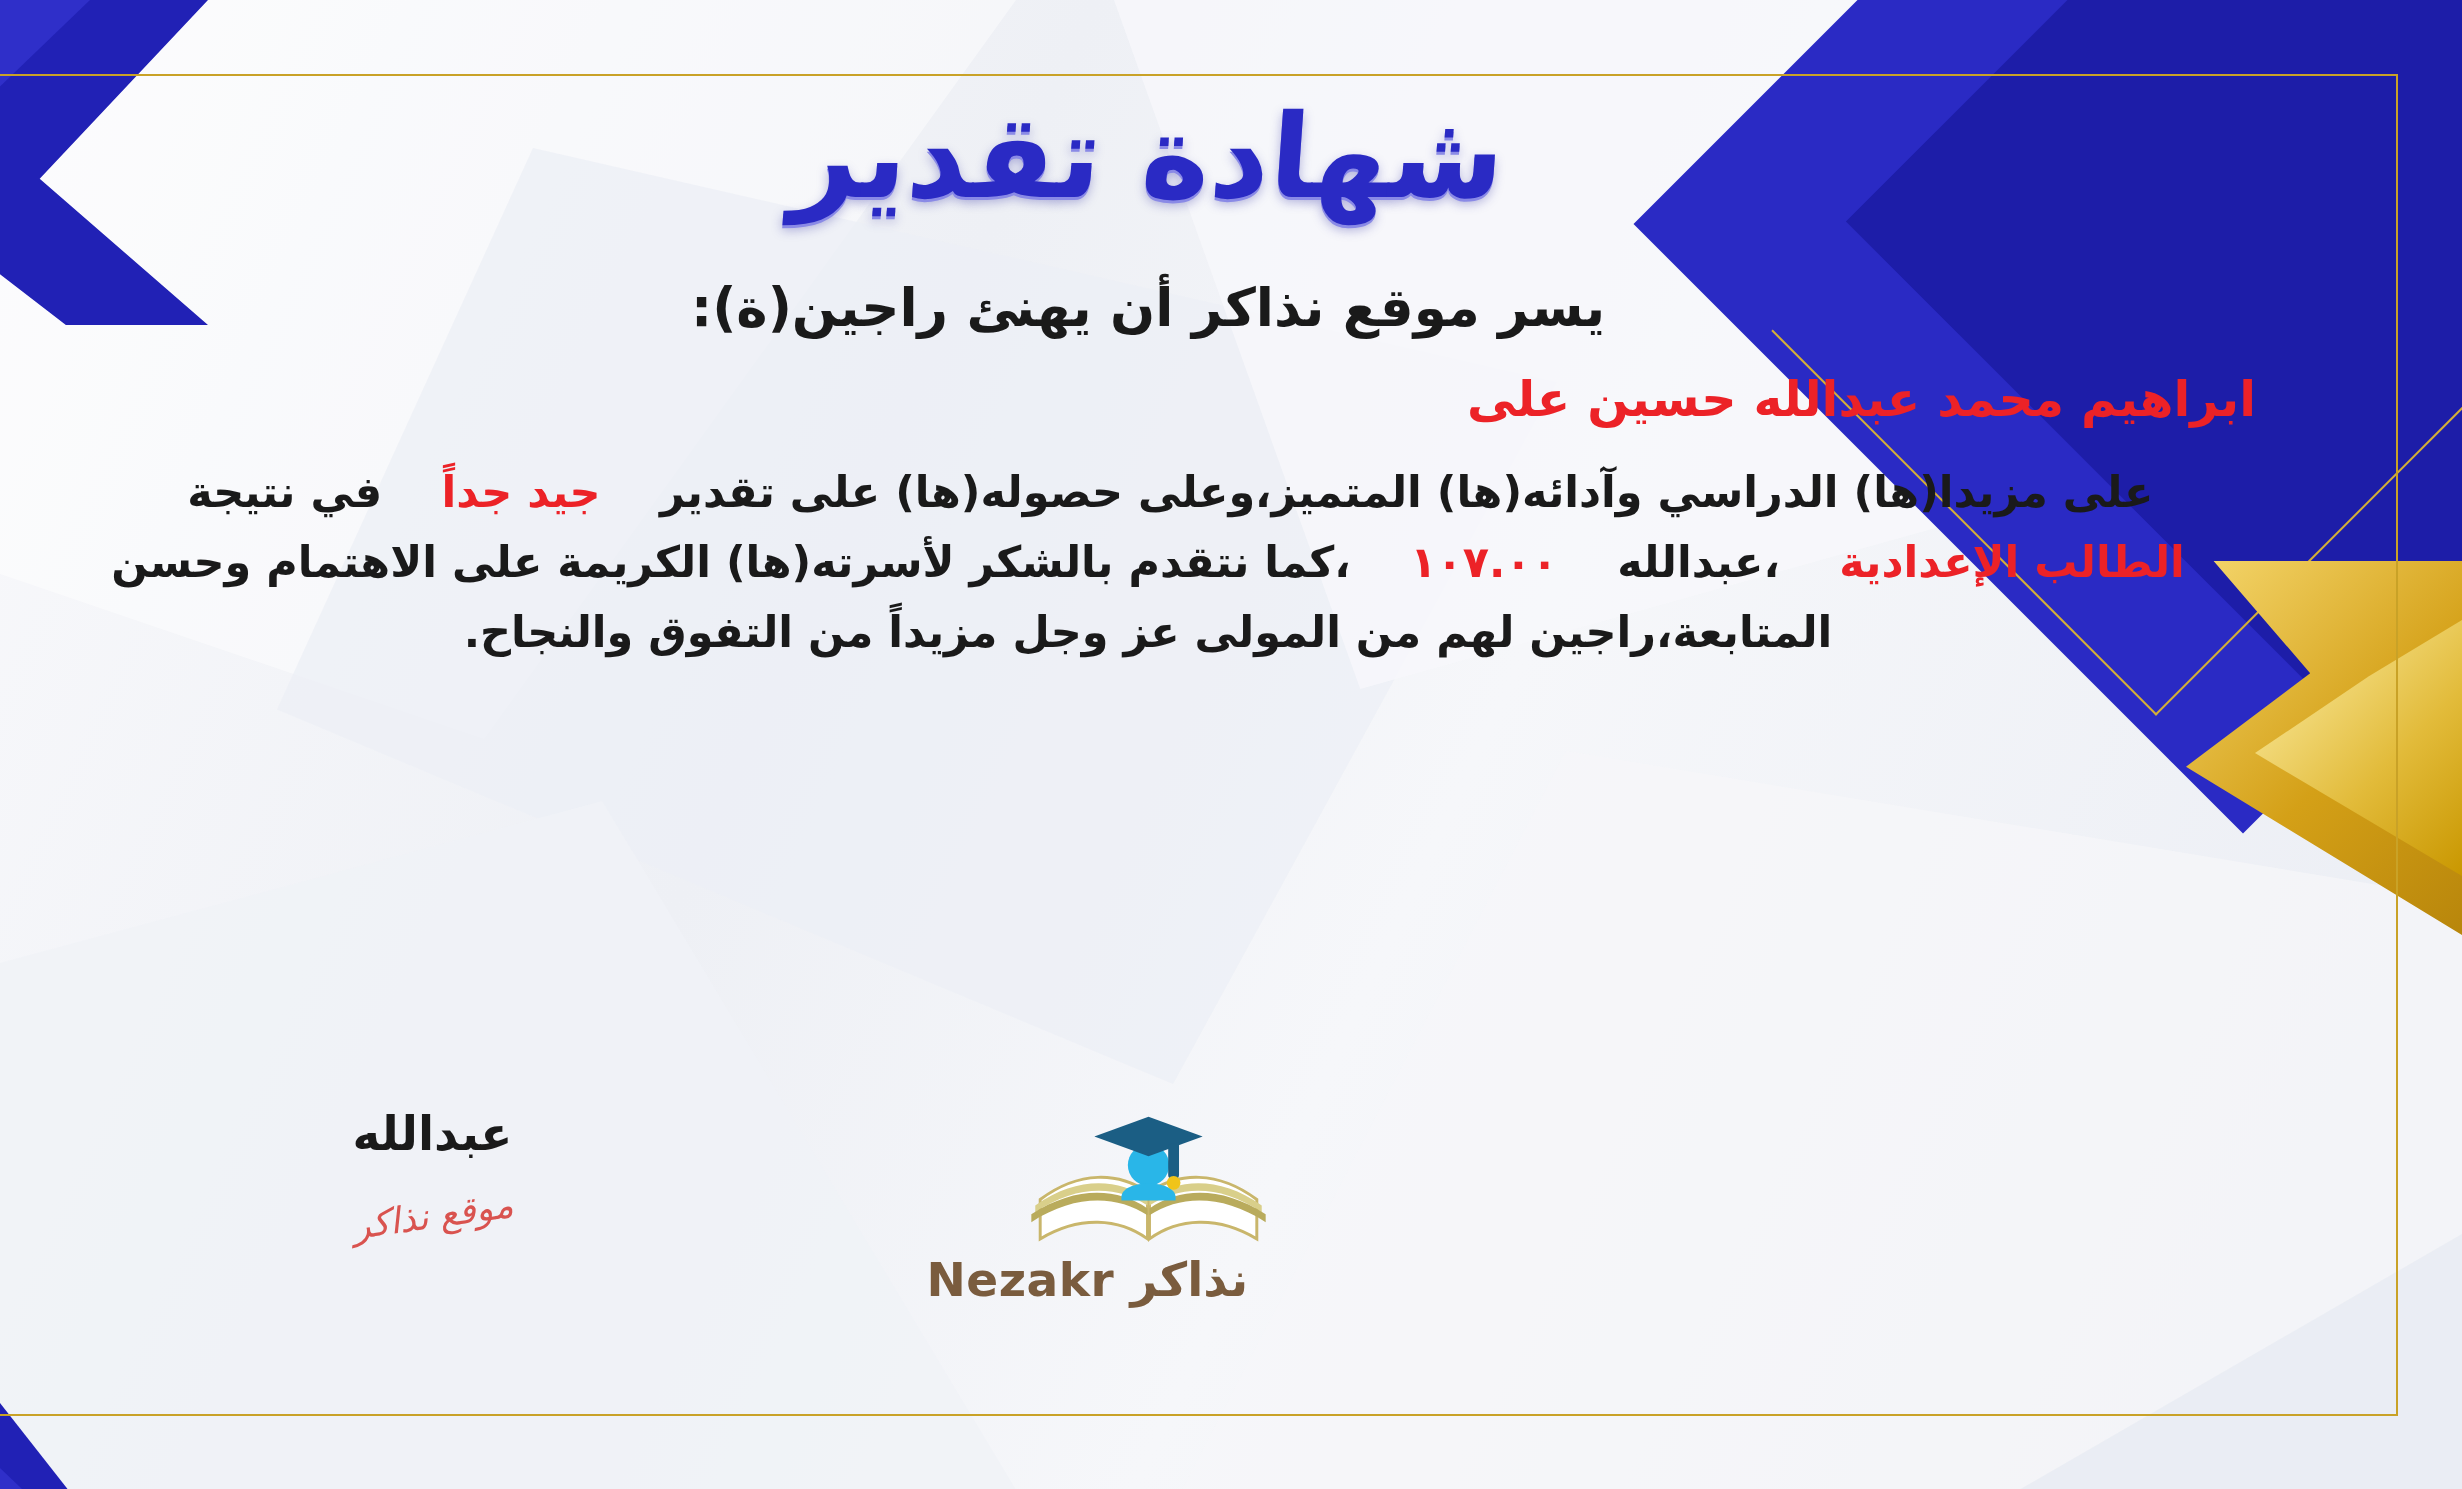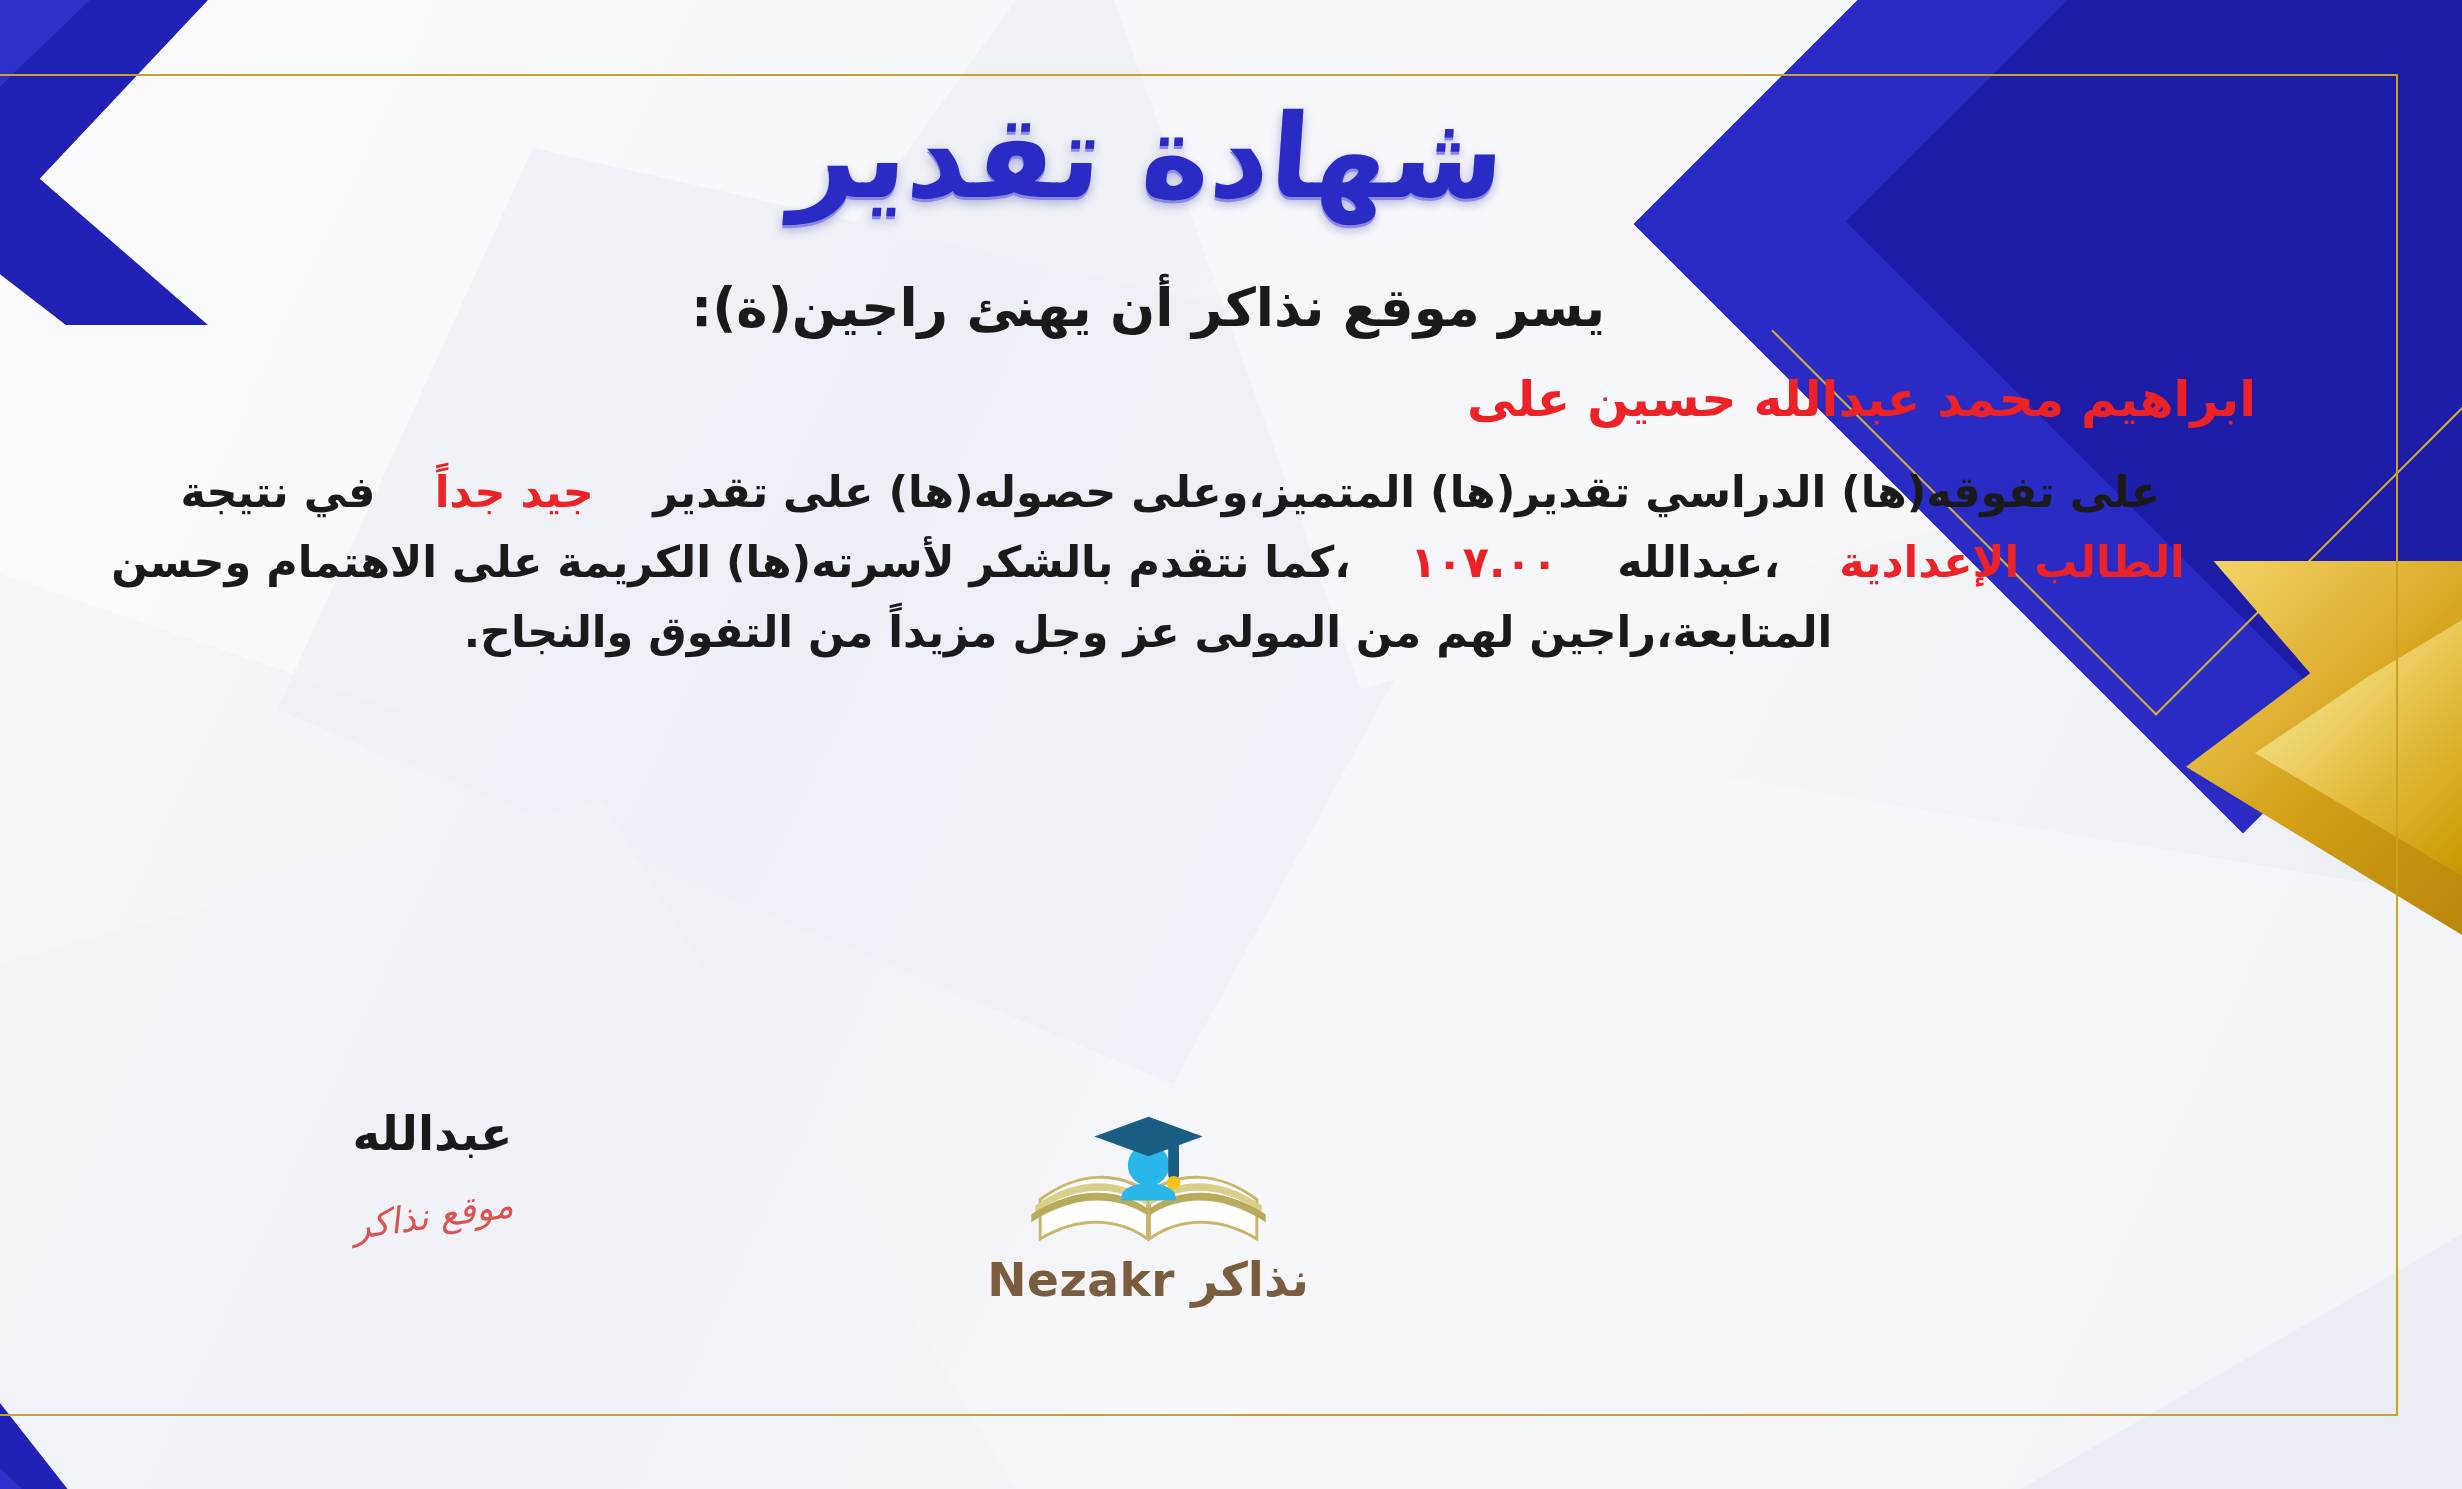--- a/index.html
+++ b/index.html
@@ -273,21 +273,21 @@
     transform: rotate(-8deg);
     display: inline-block;
   }
 
   .logo-wrap {
     position: absolute;
     left: 50%;
     transform: translateX(-50%);
     top: 0;
     width: 443px;
-    text-align: center;
+    text-align: left;
   }
   .logo-mark {
     width: 256px;
     height: 158px;
     margin: 0 auto;
   }
   .logo-text {
     margin-top: 3px;
     font-size: 47px;
     font-weight: 700;
@@ -340,21 +340,21 @@
 
     <div class="title">شهادة تقدير</div>
 
     <div class="body-block">
 
       <div class="line-greeting">يسر موقع نذاكر أن يهنئ راجين(ة):</div>
 
       <div class="line-student">ابراهيم محمد عبدالله حسين على</div>
 
       <div class="paragraph">
-        <span>على تفوقه(ها) الدراسي تقدير(ها) المتميز،وعلى حصوله(ها) على تقدير</span>
+        <span>على مزيدا(ها) الدراسي وآدائه(ها) المتميز،وعلى حصوله(ها) على تقدير</span>
         <span class="sp"></span>
         <span class="hl">جيد جداً</span>
         <span class="sp"></span>
         <span>في نتيجة</span>
         <span class="sp"></span>
         <span class="hl">الطالب الإعدادية</span>
         <span class="sp"></span>
         <span>،عبدالله</span>
         <span class="sp"></span>
         <span class="hl">١٠٧.٠٠</span>

